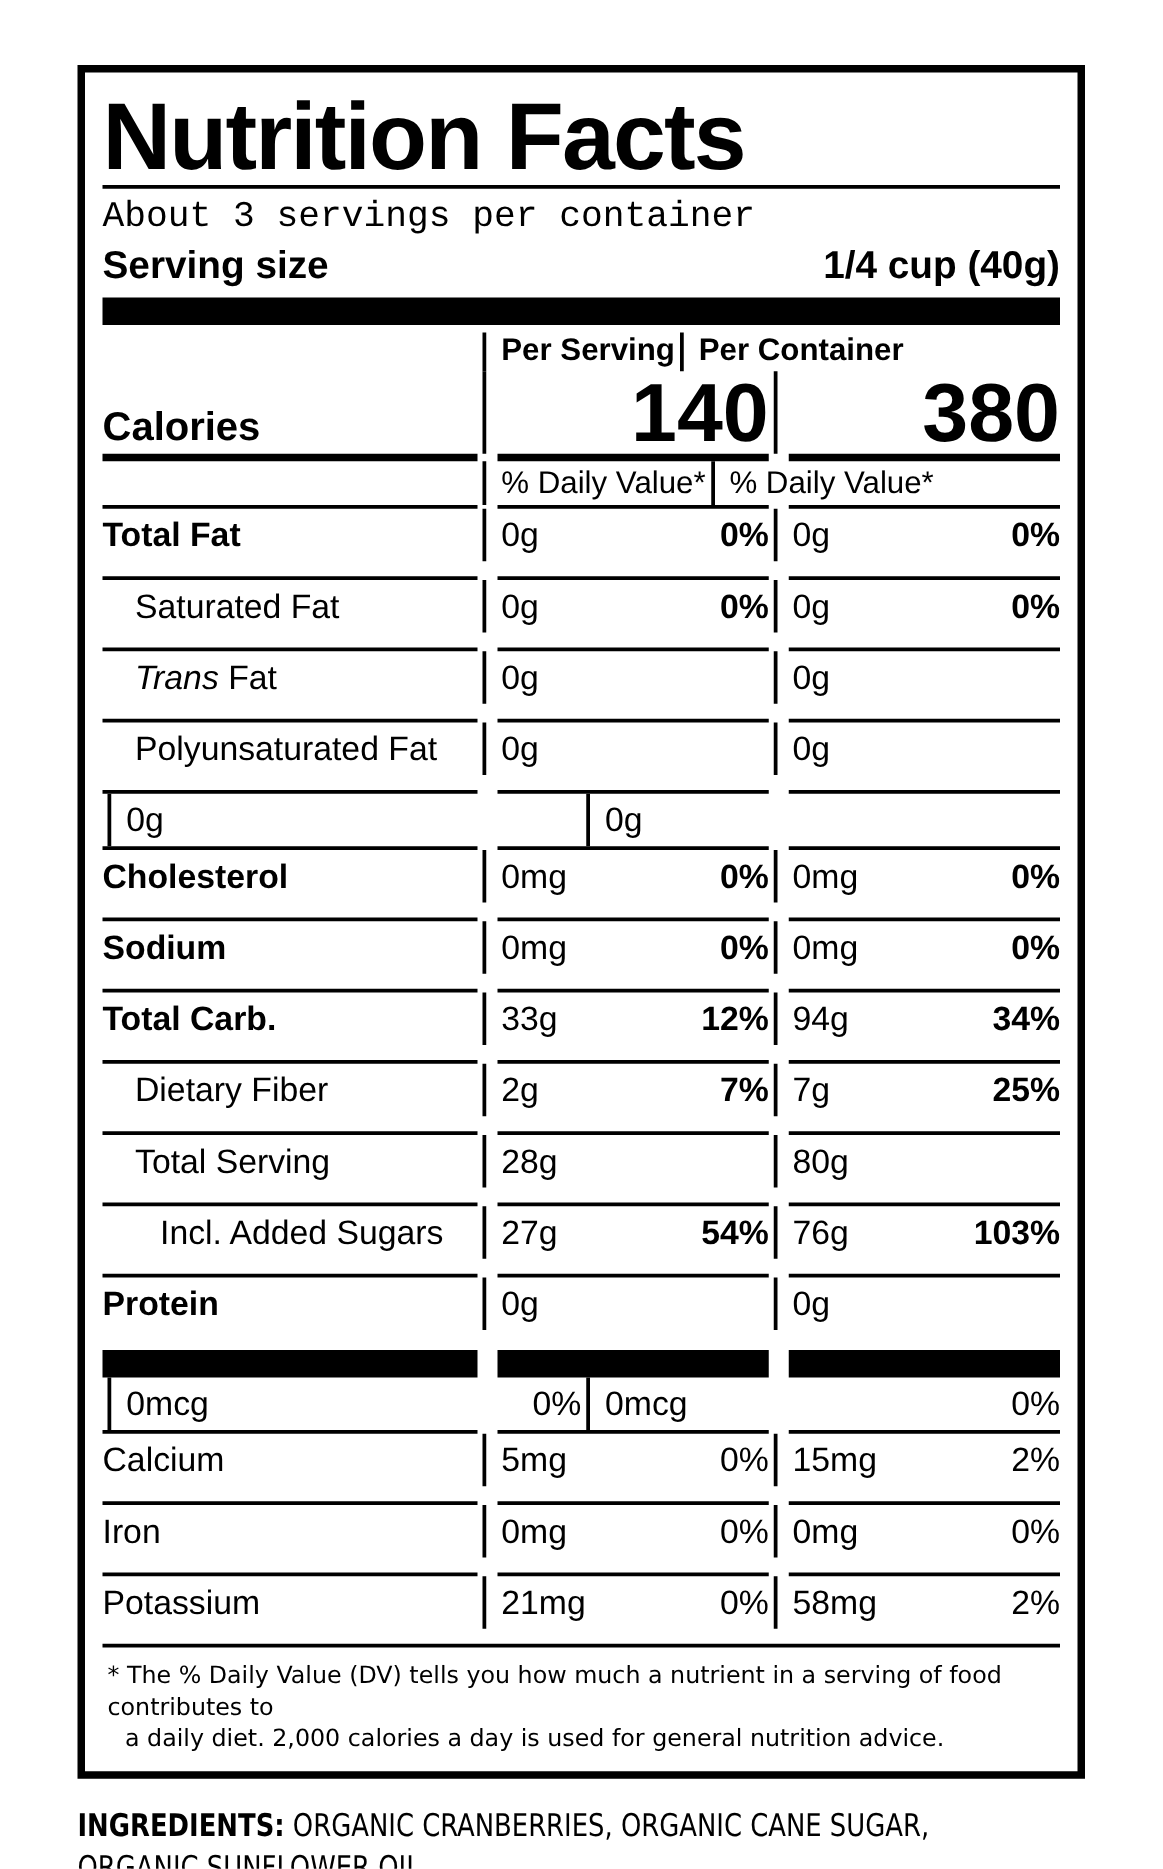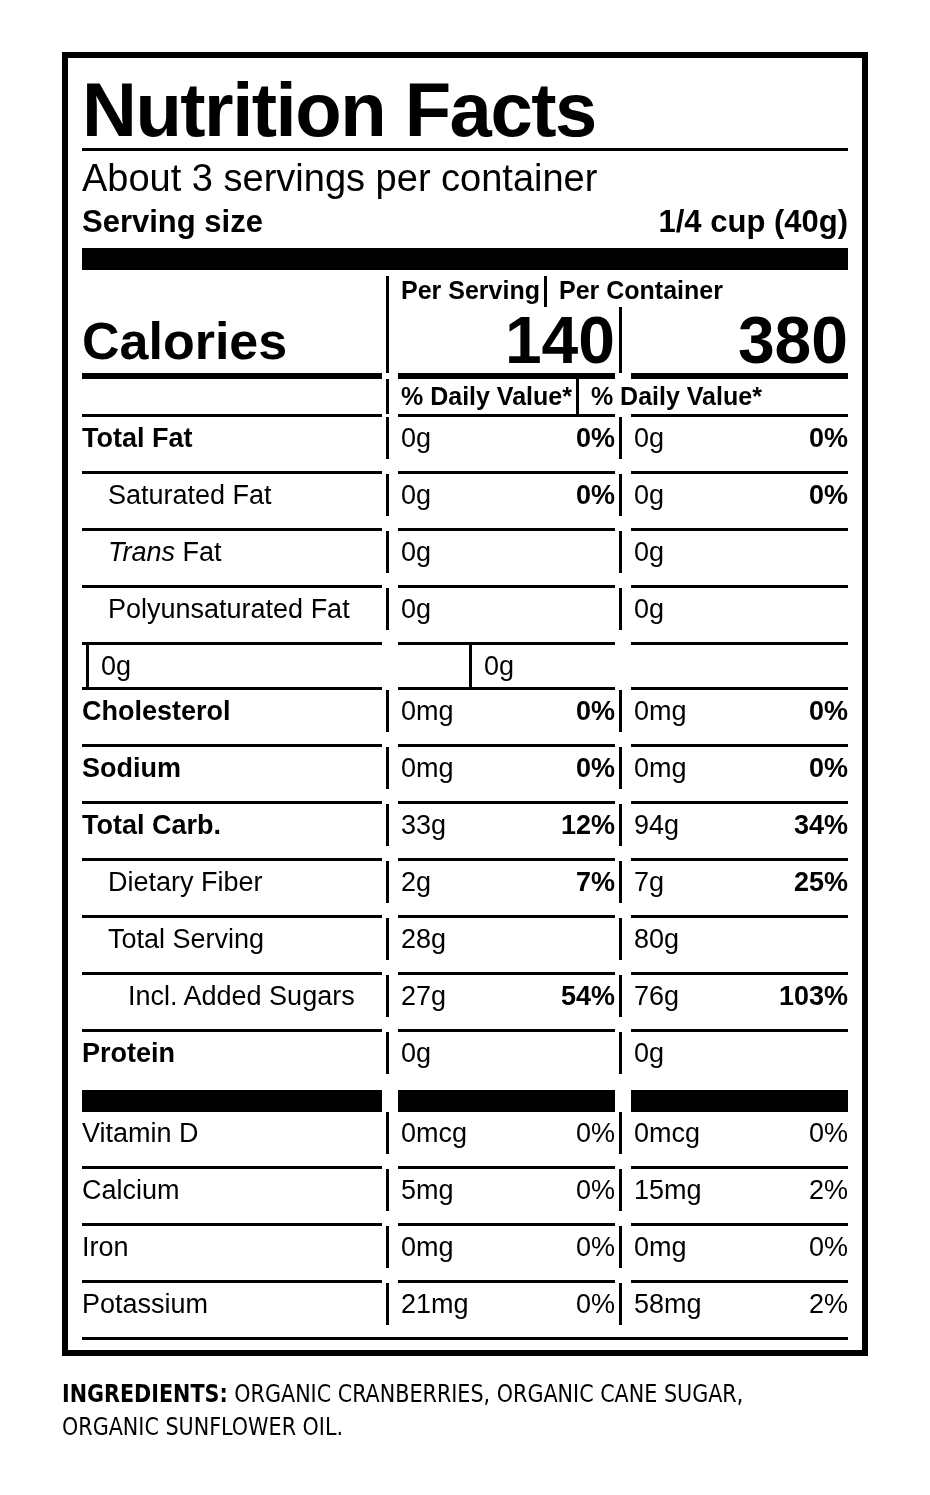--- a/index.html
+++ b/index.html
@@ -36,22 +36,23 @@
     line-height: 0.95;
     letter-spacing: -1.5px;
     margin: 6px 0 2px 0;
     white-space: nowrap;
   }
 
   .rule-thin { border-bottom: 3px solid #000; }
   .rule-thick{ border-bottom: 22px solid #000; }
 
   .servings {
-    font-size: 38px;
+    font-size: 29px;
     padding: 6px 0 2px 0;
+    font-family: Liberation Mono, monospace;
   }
 
   .serving-size-row {
     display: flex;
     justify-content: space-between;
     align-items: baseline;
     font-weight: bold;
     font-size: 31px;
     padding: 2px 0 8px 0;
   }
@@ -70,39 +71,39 @@
 
   .cal-row {
     display: flex;
     width: 100%;
     align-items: flex-end;
   }
   .cal-label {
     width: 300px;
     flex: 0 0 300px;
     font-weight: bold;
-    font-size: 52px;
+    font-size: 32px;
     line-height: 1.0;
     padding-bottom: 6px;
   }
   .cal-val {
     flex: 1 1 0;
     text-align: right;
     font-weight: bold;
     font-size: 66px;
     line-height: 1.0;
     padding-bottom: 0px;
   }
 
   .dv-row {
     display: flex;
     width: 100%;
   }
   .dv-cell {
-    font-weight: bold;
+    font-weight: normal;
     font-size: 25px;
     text-align: right;
     padding: 3px 0 3px 0;
   }
 
   
   .nrow {
     display: flex;
     width: 100%;
     align-items: baseline;
@@ -439,21 +440,20 @@
       <div class="bfirst"></div>
       <div class="bgap"></div>
       <div class="bseg"></div>
       <div class="bgap"></div>
       <div class="bseg"></div>
     </div>
 
     <div id="micro-rows">
         <div>
           <div class="nrow">
-            <div class="n-label">Vitamin D</div>
             <div class="n-cell divA">
               <span class="n-amt">0mcg</span>
               <span class="n-dv light">0%</span>
             </div>
             <div class="n-cell divB">
               <span class="n-amt">0mcg</span>
               <span class="n-dv light">0%</span>
             </div>
           </div>
           <div class="seg-rules">
@@ -510,20 +510,24 @@
               <span class="n-dv light">2%</span>
             </div>
           </div>
         </div>
       </div>
 
     <div class="seg-rules">
       <div class="seg" style="border-bottom:3px solid #000;"></div>
     </div>
 
+    <div class="footnote">
+      <span>* The % Daily Value (DV) tells you how much a nutrient in a serving of food contributes to</span>
+      <span class="fn-indent">a daily diet. 2,000 calories a day is used for general nutrition advice.</span>
+    </div>
 
   </div>
 
   <div class="ingredients">
     <span class="ing-label">INGREDIENTS:</span>
     <span>ORGANIC CRANBERRIES, ORGANIC CANE SUGAR,</span><br>
     <span>ORGANIC SUNFLOWER OIL.</span>
   </div>
 
 </div>

